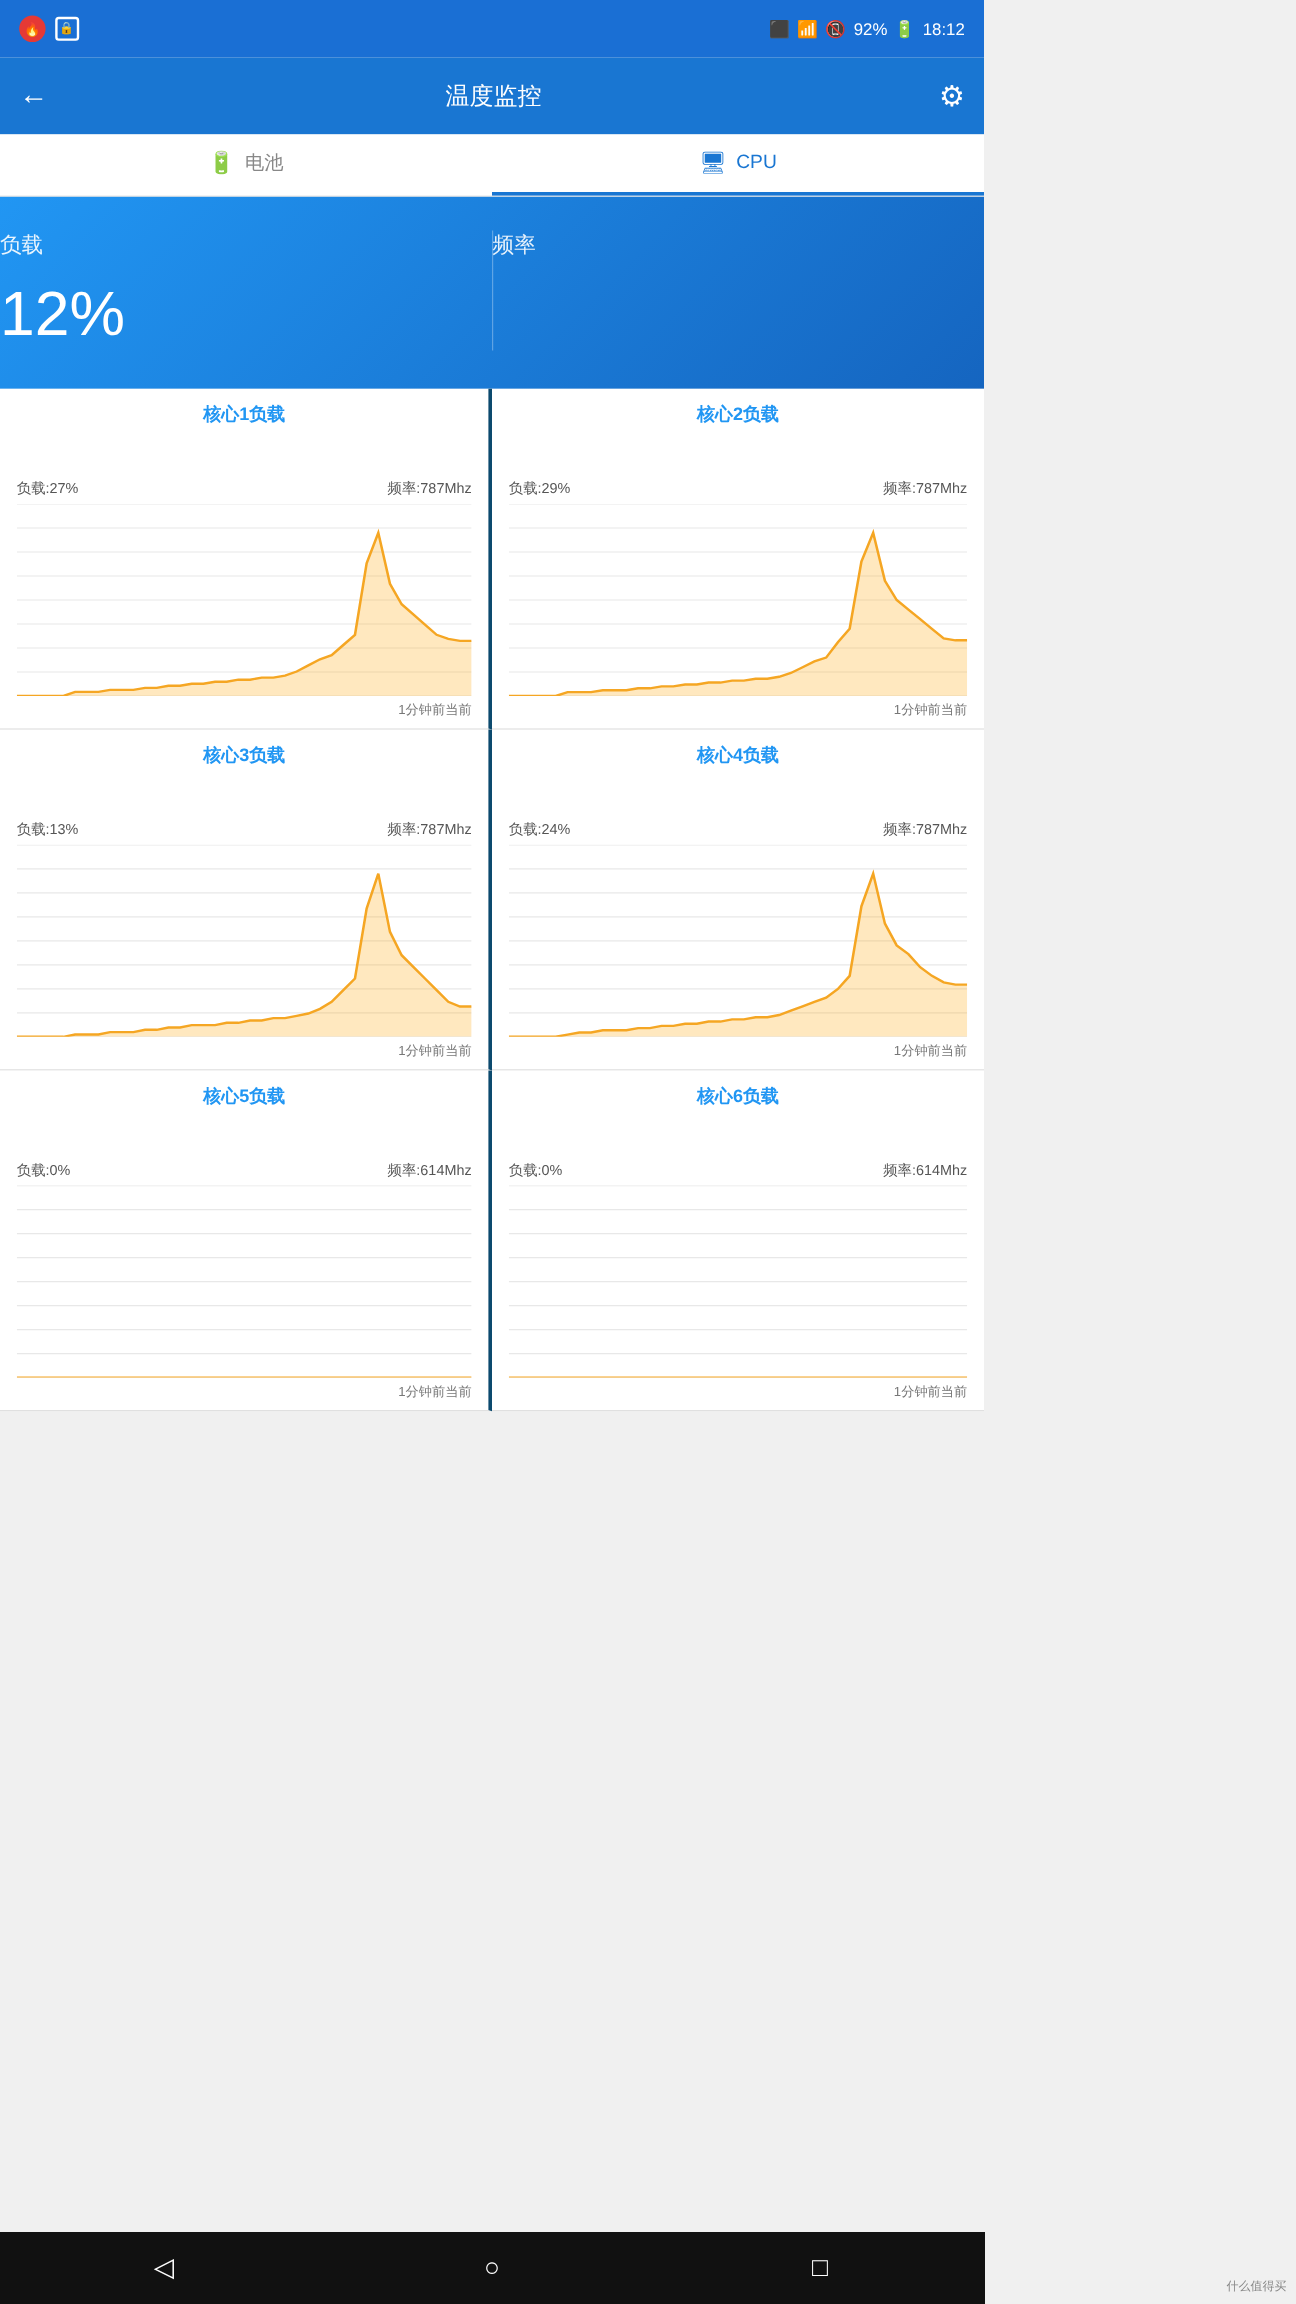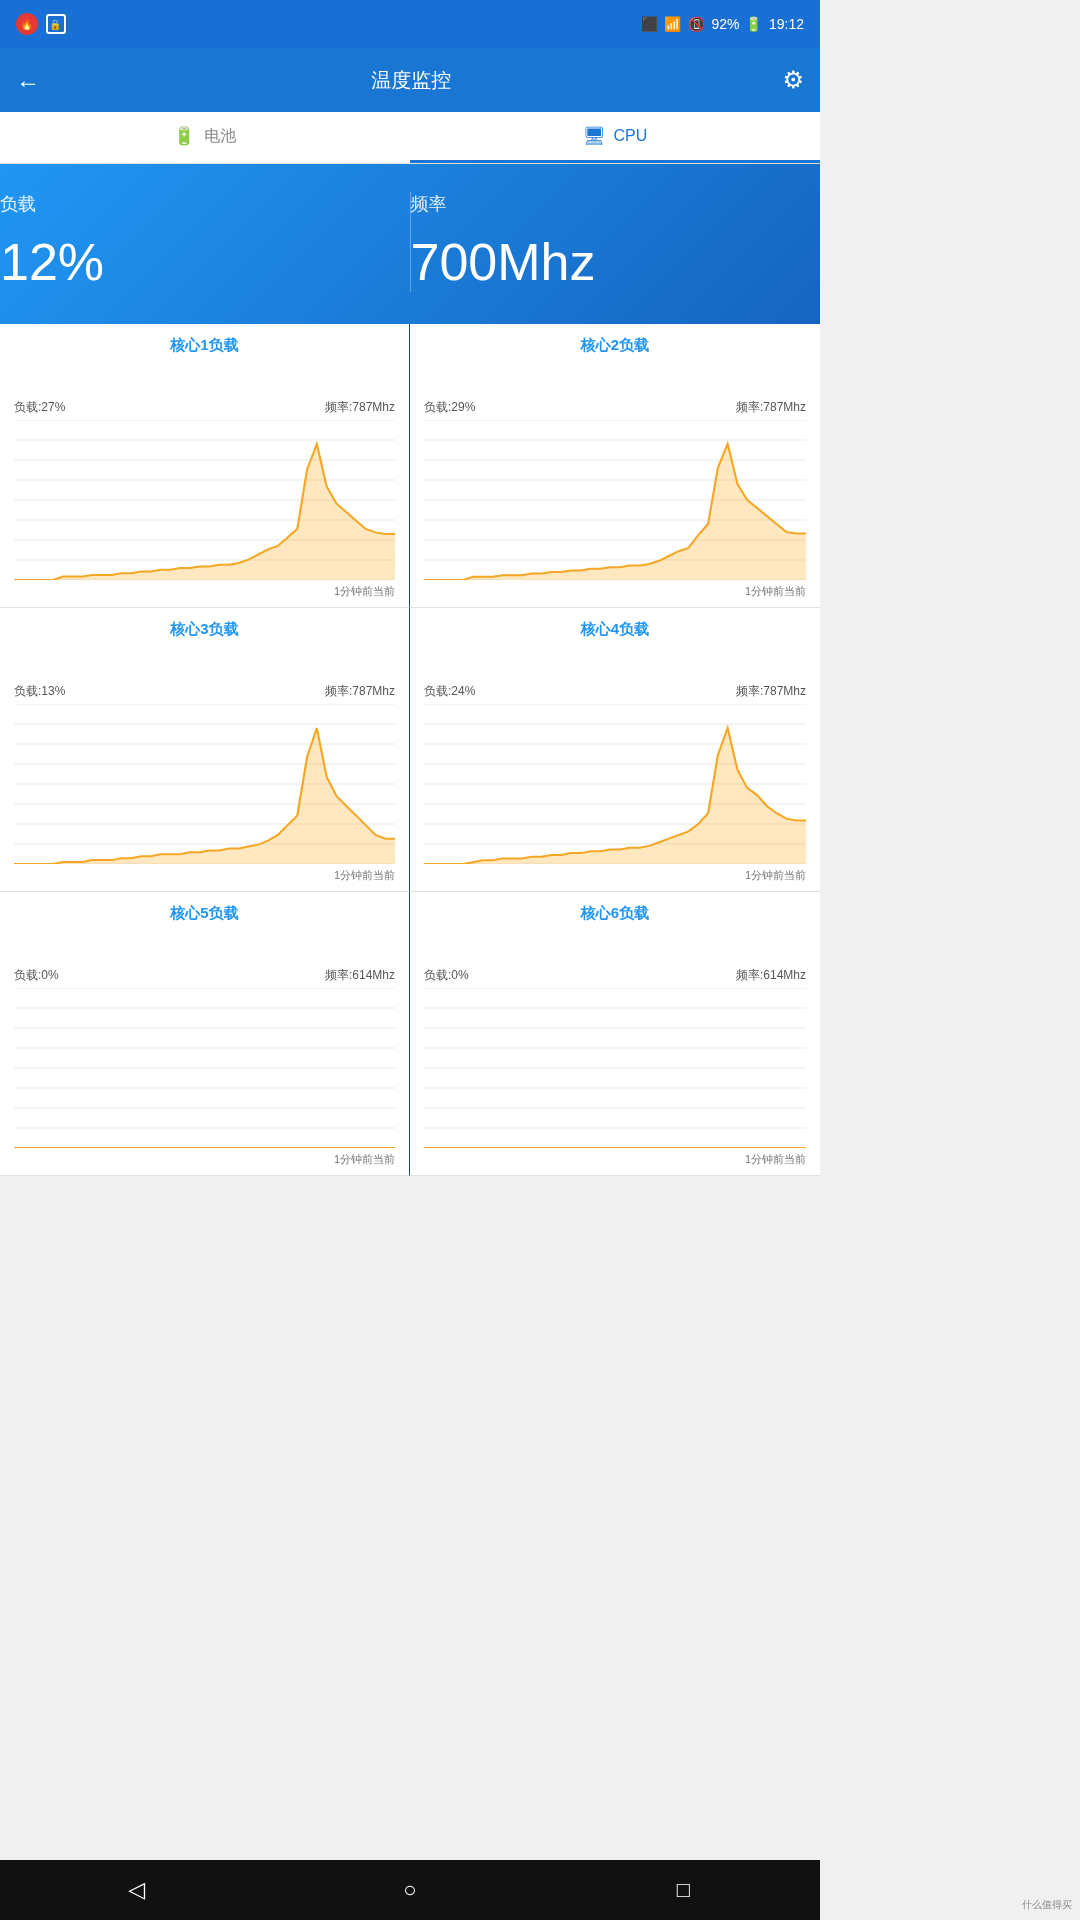--- a/index.html
+++ b/index.html
@@ -125,21 +125,21 @@
 
     
     .core-grid {
       display: grid;
       grid-template-columns: 1fr 1fr;
       gap: 0;
       background: white;
     }
     .core-panel {
       padding: 12px 14px 8px 14px;
-      border-right: 1px solid #0c4a6e;
+      border-right: 3px solid #0c4a6e;
       border-bottom: 1px solid #e0e0e0;
     }
     .core-panel:nth-child(even) {
       border-right: none;
     }
     .core-title {
       color: #2196f3;
       font-size: 15px;
       font-weight: 600;
       text-align: center;
@@ -208,21 +208,21 @@
   <div class="status-bar-left">
     <div class="icon-circle">🔥</div>
     <div class="icon-box-outline">🔒</div>
   </div>
   <div class="status-bar-right">
     <span>⬛</span>
     <span>📶</span>
     <span>📵</span>
     <span>92%</span>
     <span>🔋</span>
-    <span>19:12</span>
+    <span>18:12</span>
   </div>
 </div>
 
 <div class="app-bar">
   <span class="app-bar-icon">←</span>
   <span class="app-bar-title">温度监控</span>
   <span class="app-bar-icon">⚙</span>
 </div>
 
 <div class="tabs">
@@ -236,21 +236,20 @@
   </div>
 </div>
 
 <div class="hero">
   <div class="hero-half">
     <span class="hero-label">负载</span>
     <span class="hero-value">12%</span>
   </div>
   <div class="hero-half">
     <span class="hero-label">频率</span>
-    <span class="hero-value">700Mhz</span>
   </div>
 </div>
 
 <div class="core-grid" id="core-grid">
 <div class="core-panel">
       <div class="core-title">核心1负载</div>
       <div class="core-stats">
         <span>负载:27%</span>
         <span>频率:787Mhz</span>
       </div>

